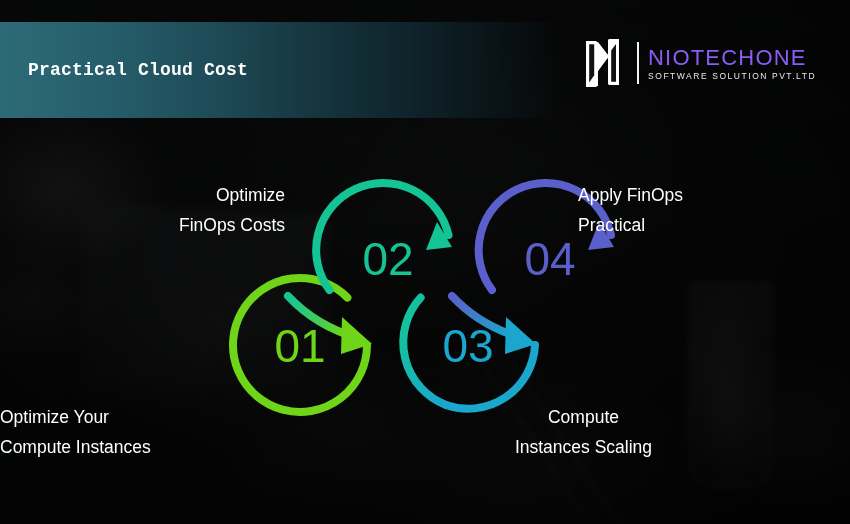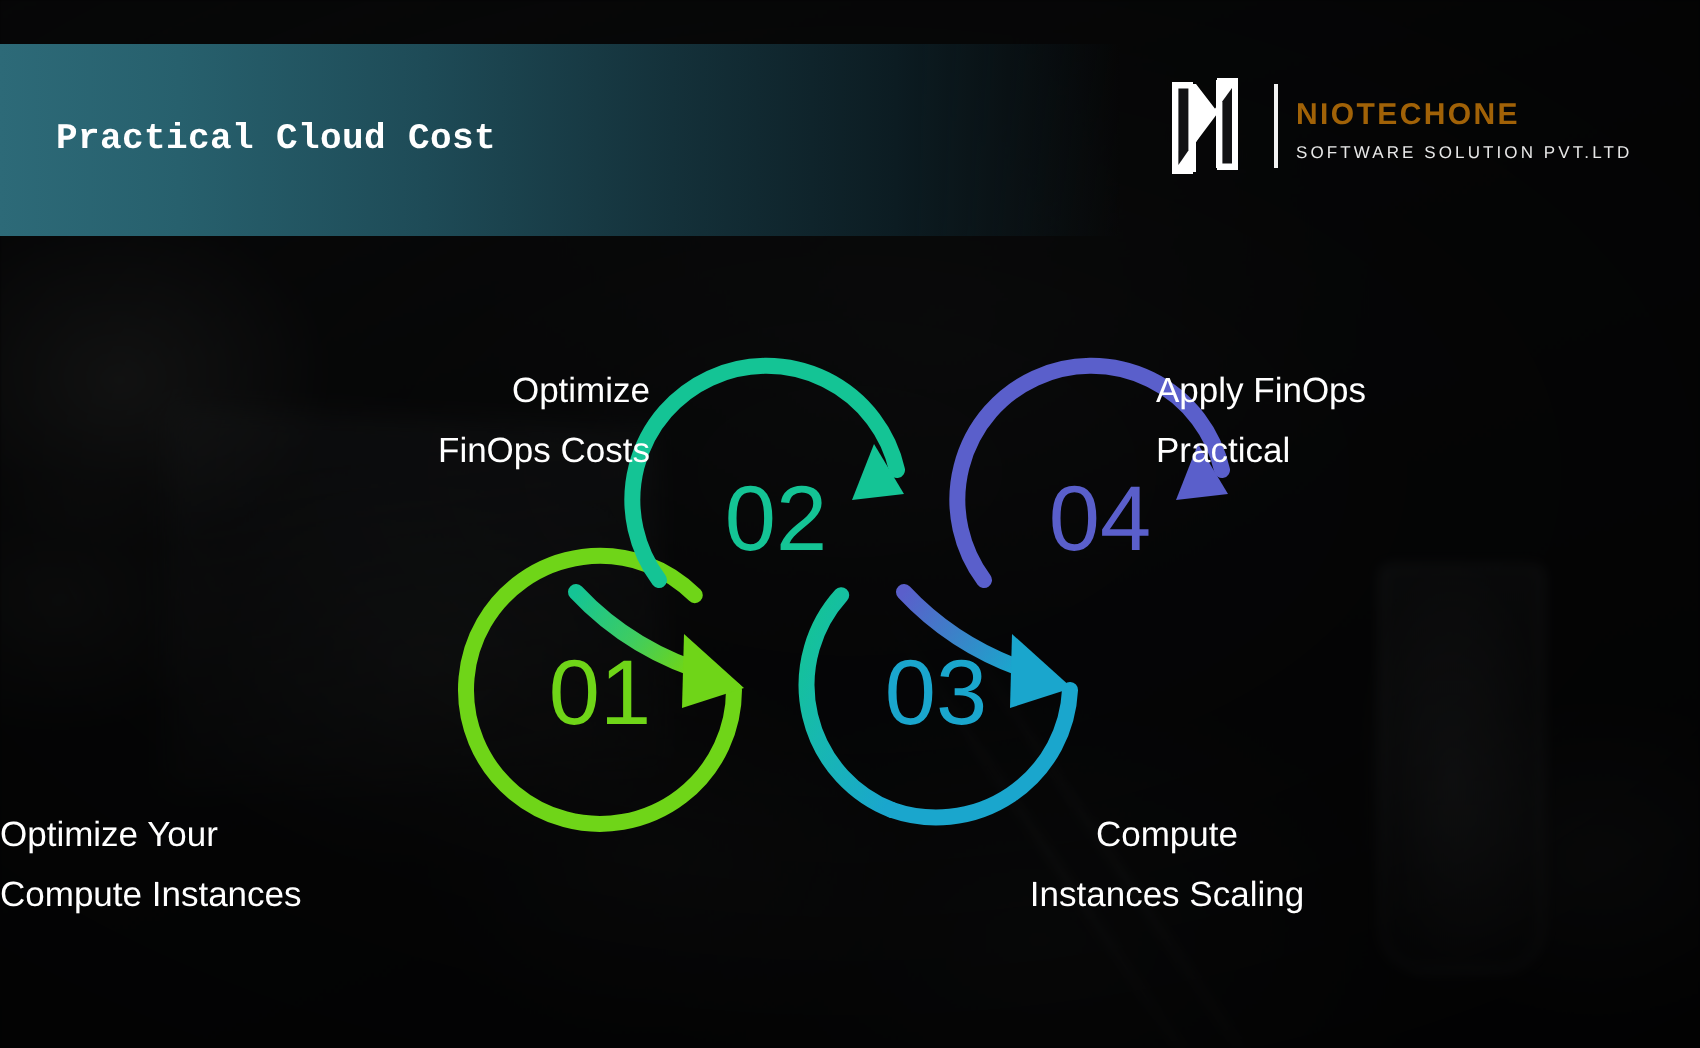--- a/index.html
+++ b/index.html
@@ -64,37 +64,37 @@
     color:#ffffff;font-size:18px;font-weight:bold;letter-spacing:.2px;
     line-height:32px;white-space:nowrap;font-family:Liberation Mono, monospace;
   }
 
   
   .logo{position:absolute;left:586px;top:38px;display:flex;align-items:center;gap:9px;}
   .logo-mark{width:42px;height:50px;flex:0 0 auto;}
   .logo-divider{width:2px;height:42px;background:#ffffff;opacity:.95;}
   .logo-text{display:flex;flex-direction:column;justify-content:center;}
   .logo-name{
-    color:#a16207;font-size:15px;font-weight:bold;letter-spacing:1.2px;line-height:25px;
+    color:#8b5cf6;font-size:22px;font-weight:normal;letter-spacing:1.2px;line-height:25px;
   }
   .logo-sub{
     color:#e8e8e8;font-size:8.5px;letter-spacing:1.55px;line-height:12px;
     white-space:nowrap;
   }
 
   
   .diagram{position:absolute;left:0;top:0;width:850px;height:524px;}
 
   
   .label{
     position:absolute;color:#ffffff;font-size:17.5px;line-height:30px;
     white-space:nowrap;
   }
   .label .ln{display:block;}
-  .lbl-02{left:0;top:180px;width:285px;text-align:right;padding-left:40px;}
+  .lbl-02{left:0;top:180px;width:285px;text-align:right;}
   .lbl-04{left:578px;top:180px;width:215px;text-align:left;}
   .lbl-01{left:0;top:402px;width:290px;text-align:left;}
   .lbl-03{left:470px;top:402px;width:227px;text-align:center;}
 </style>
 </head>
 <body>
 
 <div id="canvas">
 
   <div class="bg-photo"></div>

